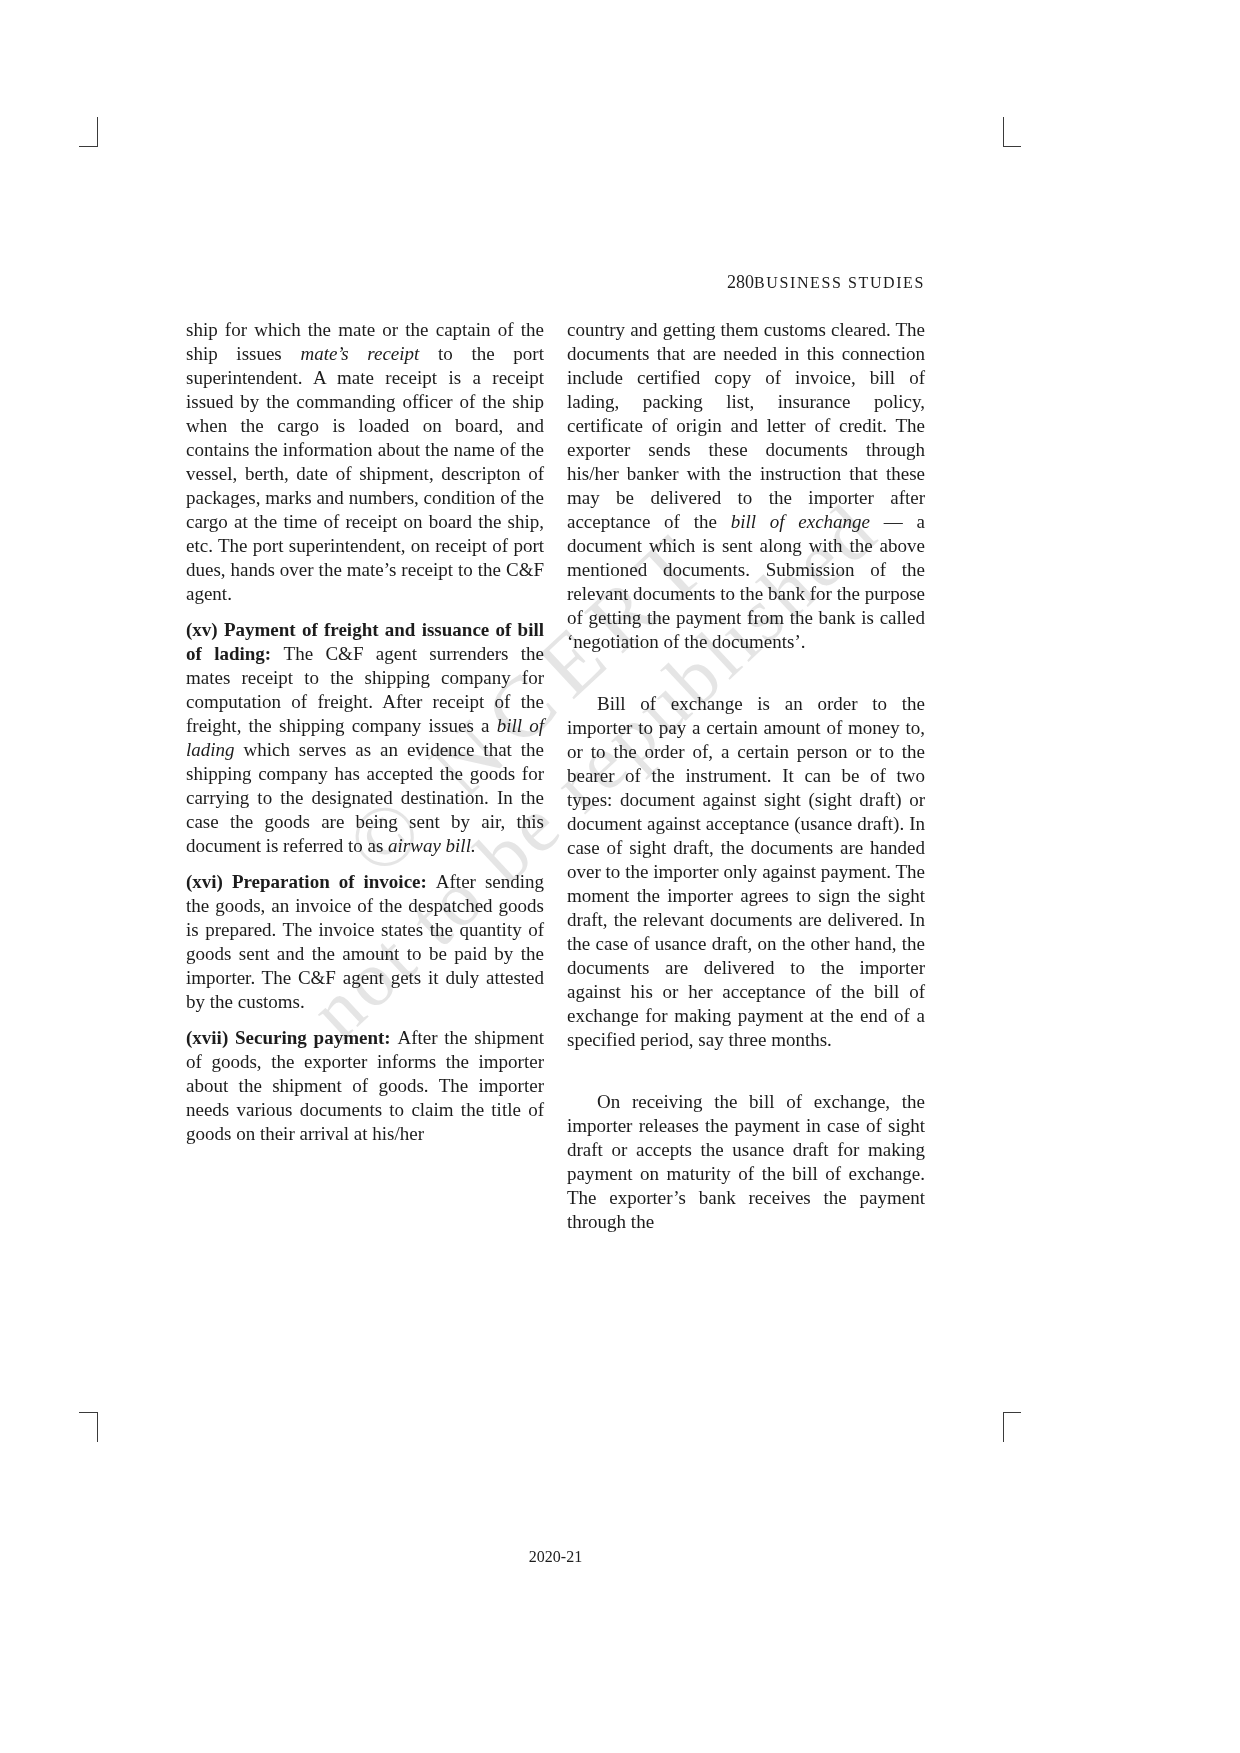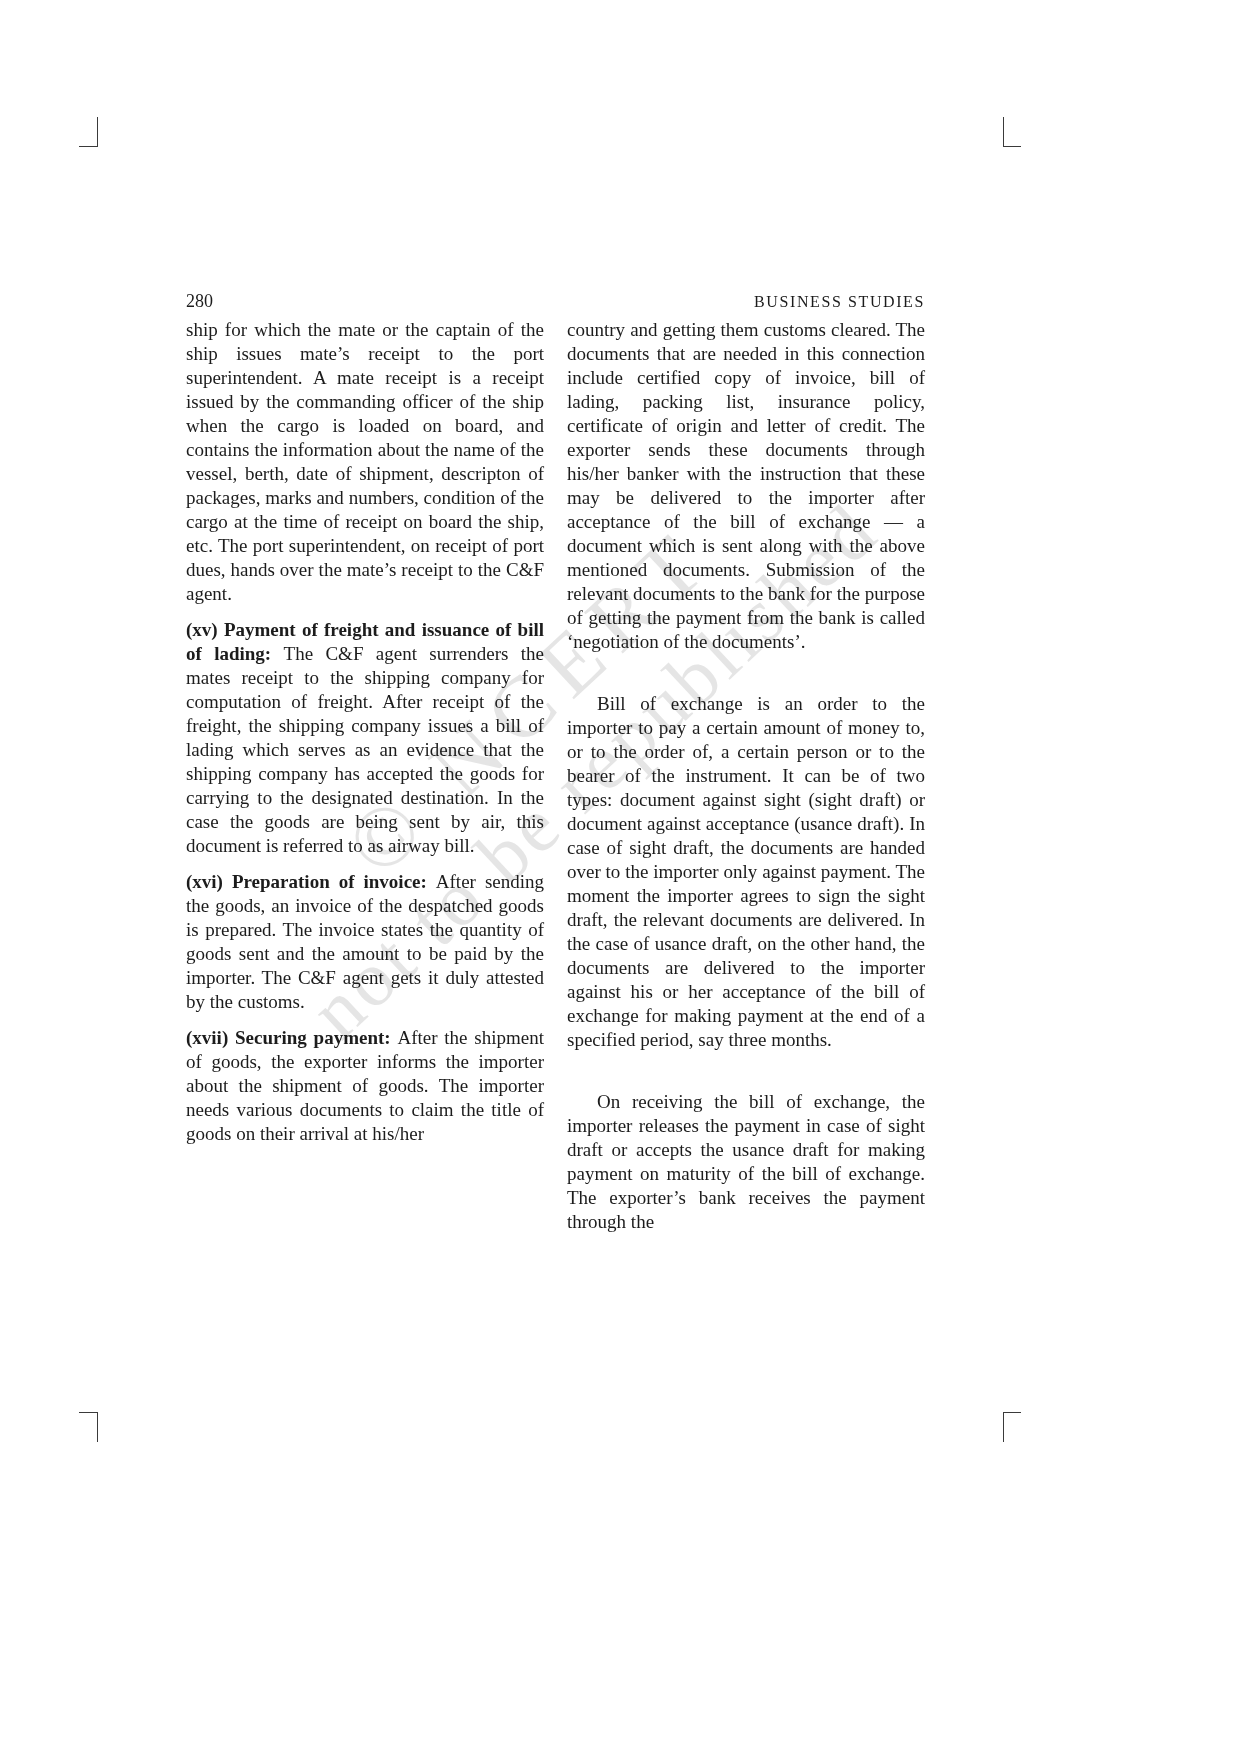--- a/index.html
+++ b/index.html
@@ -43,23 +43,22 @@
   .wm-line1 { display: block; font-size: 86px; letter-spacing: 14px; line-height: 1.15; }
   .wm-line2 { display: block; font-size: 78px; letter-spacing: 4px; line-height: 1.15; }
 
   
   .page-header {
     position: absolute;
     left: 186px;
     top: 272px;
     width: 739px;
     display: flex;
-    justify-content: space-between;
+    justify-content: flex-end;
     align-items: baseline;
-    margin-top: 19px;
   }
   .page-num { font-size: 18px; }
   .running-head { font-size: 16px; letter-spacing: 1.6px; }
 
   
   .columns {
     position: absolute;
     left: 186px;
     top: 318px;
     width: 739px;
@@ -69,21 +68,21 @@
   .col {
     width: 358px;
     font-size: 19px;
     line-height: 24px;
     text-align: justify;
   }
   .para { margin: 0; }
   .para.section { margin-top: 12px; }
   .para.indent { text-indent: 30px; margin-top: 38px; }
   .bold { font-weight: bold; }
-  .italic { }
+  .italic { font-style: italic; }
 
   
   .page-footer {
     position: absolute;
     left: 186px;
     top: 1548px;
     width: 739px;
     text-align: center;
     font-size: 16px;
   }
@@ -115,14 +114,17 @@
         <p class="para section"><span class="bold">(xvi) Preparation of invoice: </span><span>After sending the goods, an invoice of the despatched goods is prepared. The invoice states the quantity of goods sent and the amount to be paid by the importer. The C&amp;F agent gets it duly attested by the customs.</span></p>
         <p class="para section"><span class="bold">(xvii) Securing payment: </span><span>After the shipment of goods, the exporter informs the importer about the shipment of goods. The importer needs various documents to claim the title of goods on their arrival at his/her</span></p>
       </section>
     <section class="col">
         <p class="para"><span>country and getting them customs cleared. The documents that are needed in this connection include certified copy of invoice, bill of lading, packing list, insurance policy, certificate of origin and letter of credit. The exporter sends these documents through his/her banker with the instruction that these may be delivered to the importer after acceptance of the </span><span class="italic">bill of exchange</span><span> — a document which is sent along with the above mentioned documents. Submission of the relevant documents to the bank for the purpose of getting the payment from the bank is called ‘negotiation of the documents’.</span></p>
         <p class="para indent"><span>Bill of exchange is an order to the importer to pay a certain amount of money to, or to the order of, a certain person or to the bearer of the instrument. It can be of two types: document against sight (sight draft) or document against acceptance (usance draft). In case of sight draft, the documents are handed over to the importer only against payment. The moment the importer agrees to sign the sight draft, the relevant documents are delivered. In the case of usance draft, on the other hand, the documents are delivered to the importer against his or her acceptance of the bill of exchange for making payment at the end of a specified period, say three months.</span></p>
         <p class="para indent"><span>On receiving the bill of exchange, the importer releases the payment in case of sight draft or accepts the usance draft for making payment on maturity of the bill of exchange. The exporter’s bank receives the payment through the</span></p>
       </section>
   </main>
 
+  <footer class="page-footer">
+    <span>2020-21</span>
+  </footer>
 
 </div>
 
 </body></html>

